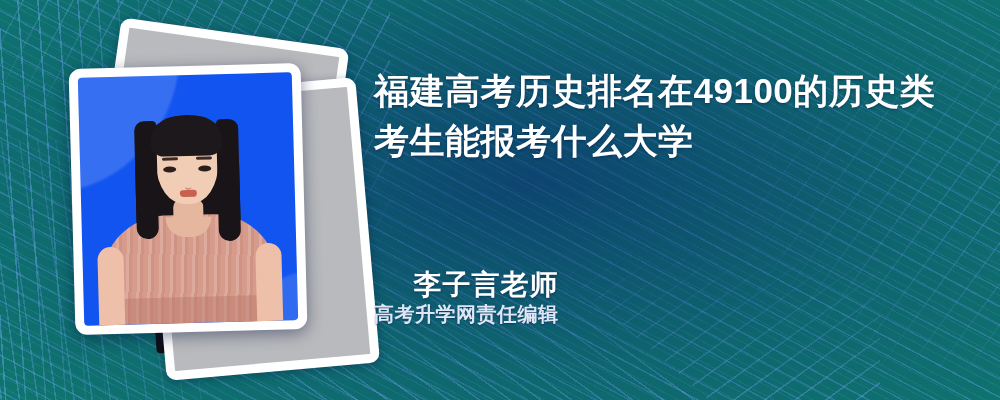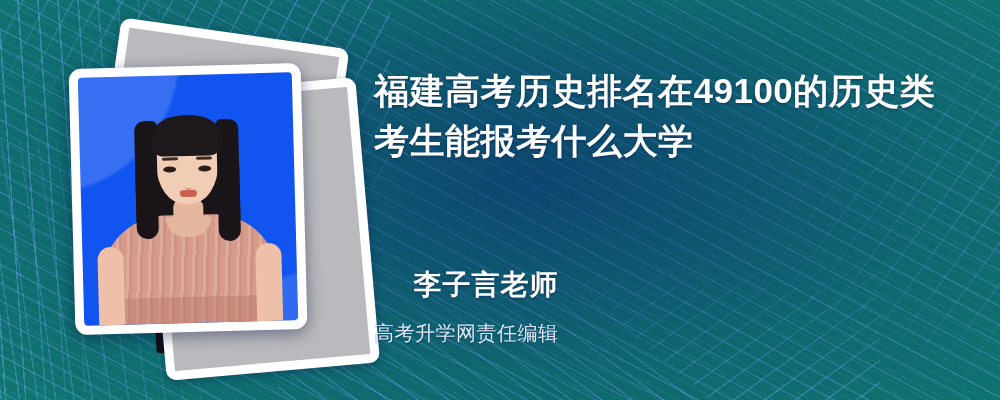--- a/index.html
+++ b/index.html
@@ -436,25 +436,25 @@
   .author-name {
     color: #ffffff;
     font-size: 28px;
     font-weight: bold;
     line-height: 1.2;
     letter-spacing: 1px;
     text-shadow: 0 1px 3px rgba(0,10,60,0.45);
     text-align: right;
   }
   .author-role {
-    margin-top: 19px;
+    margin-top: 0;
     margin-left: -16px;
     color: #dfe6f5;
     font-size: 20px;
-    font-weight: normal;
+    font-weight: bold;
     line-height: 1.2;
     letter-spacing: 0.5px;
     text-shadow: 0 1px 2px rgba(0,10,60,0.4);
     text-align: right;
   }
 </style>
 </head>
 <body>
 
 <div id="banner">

